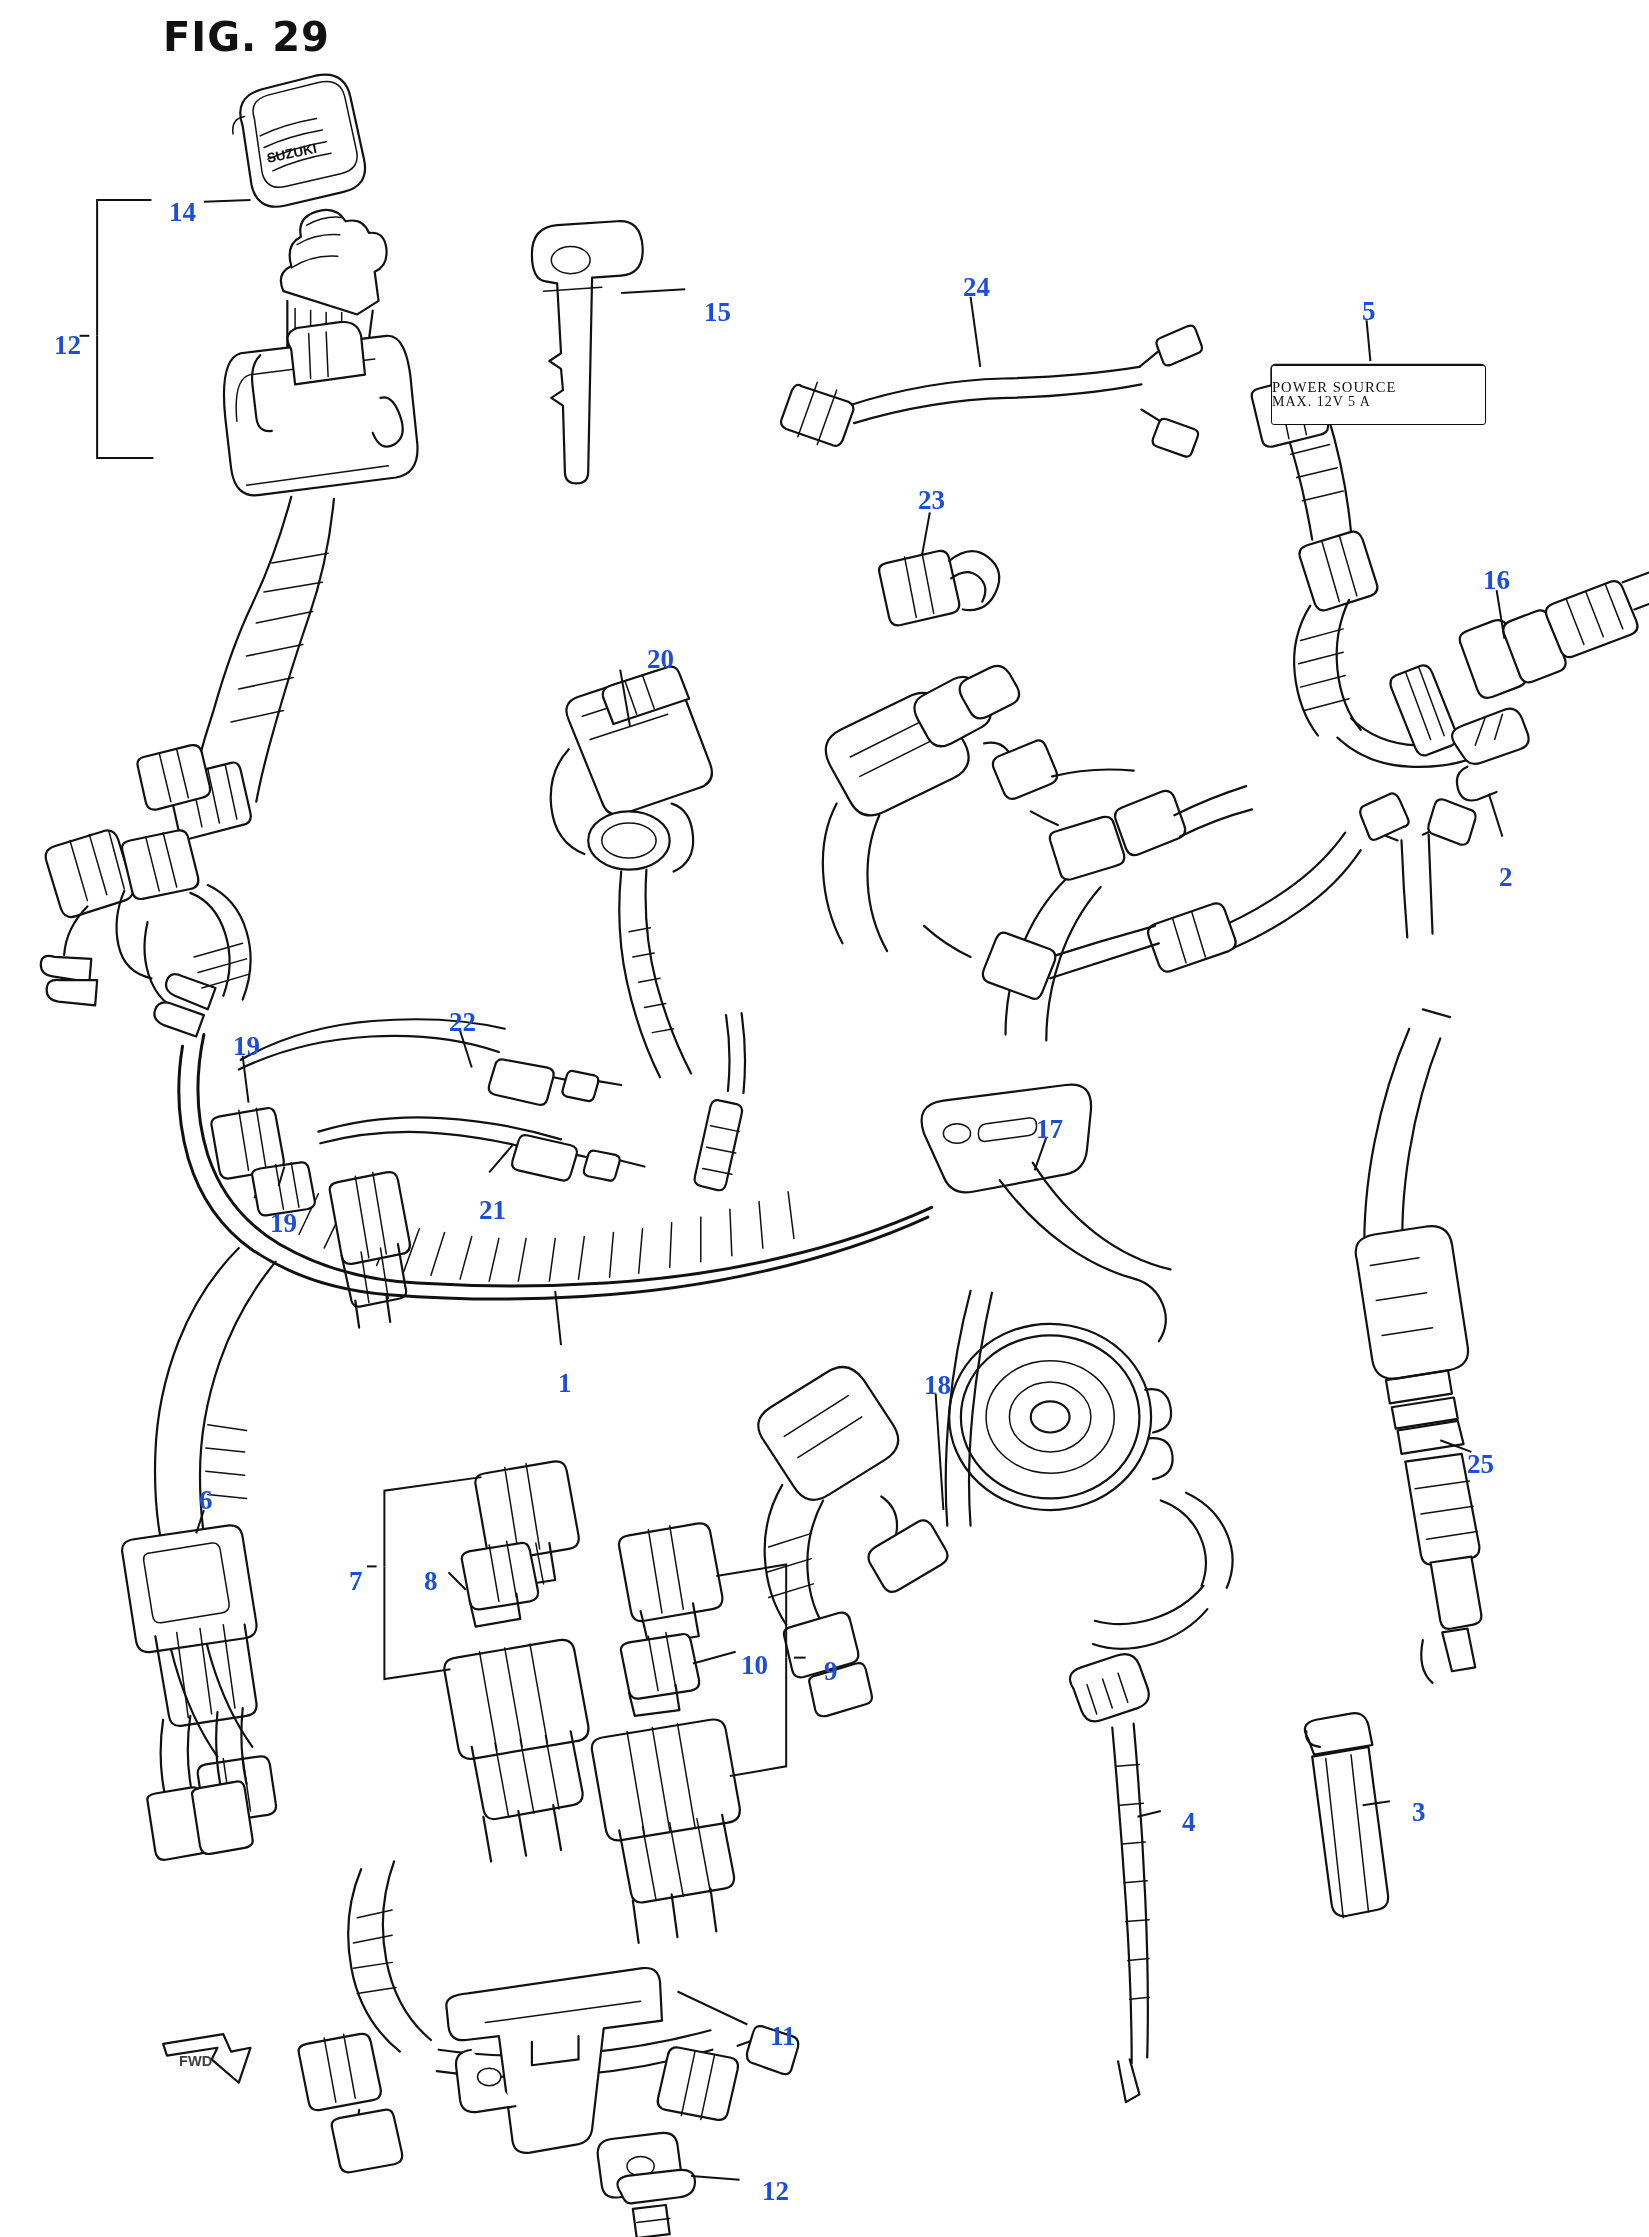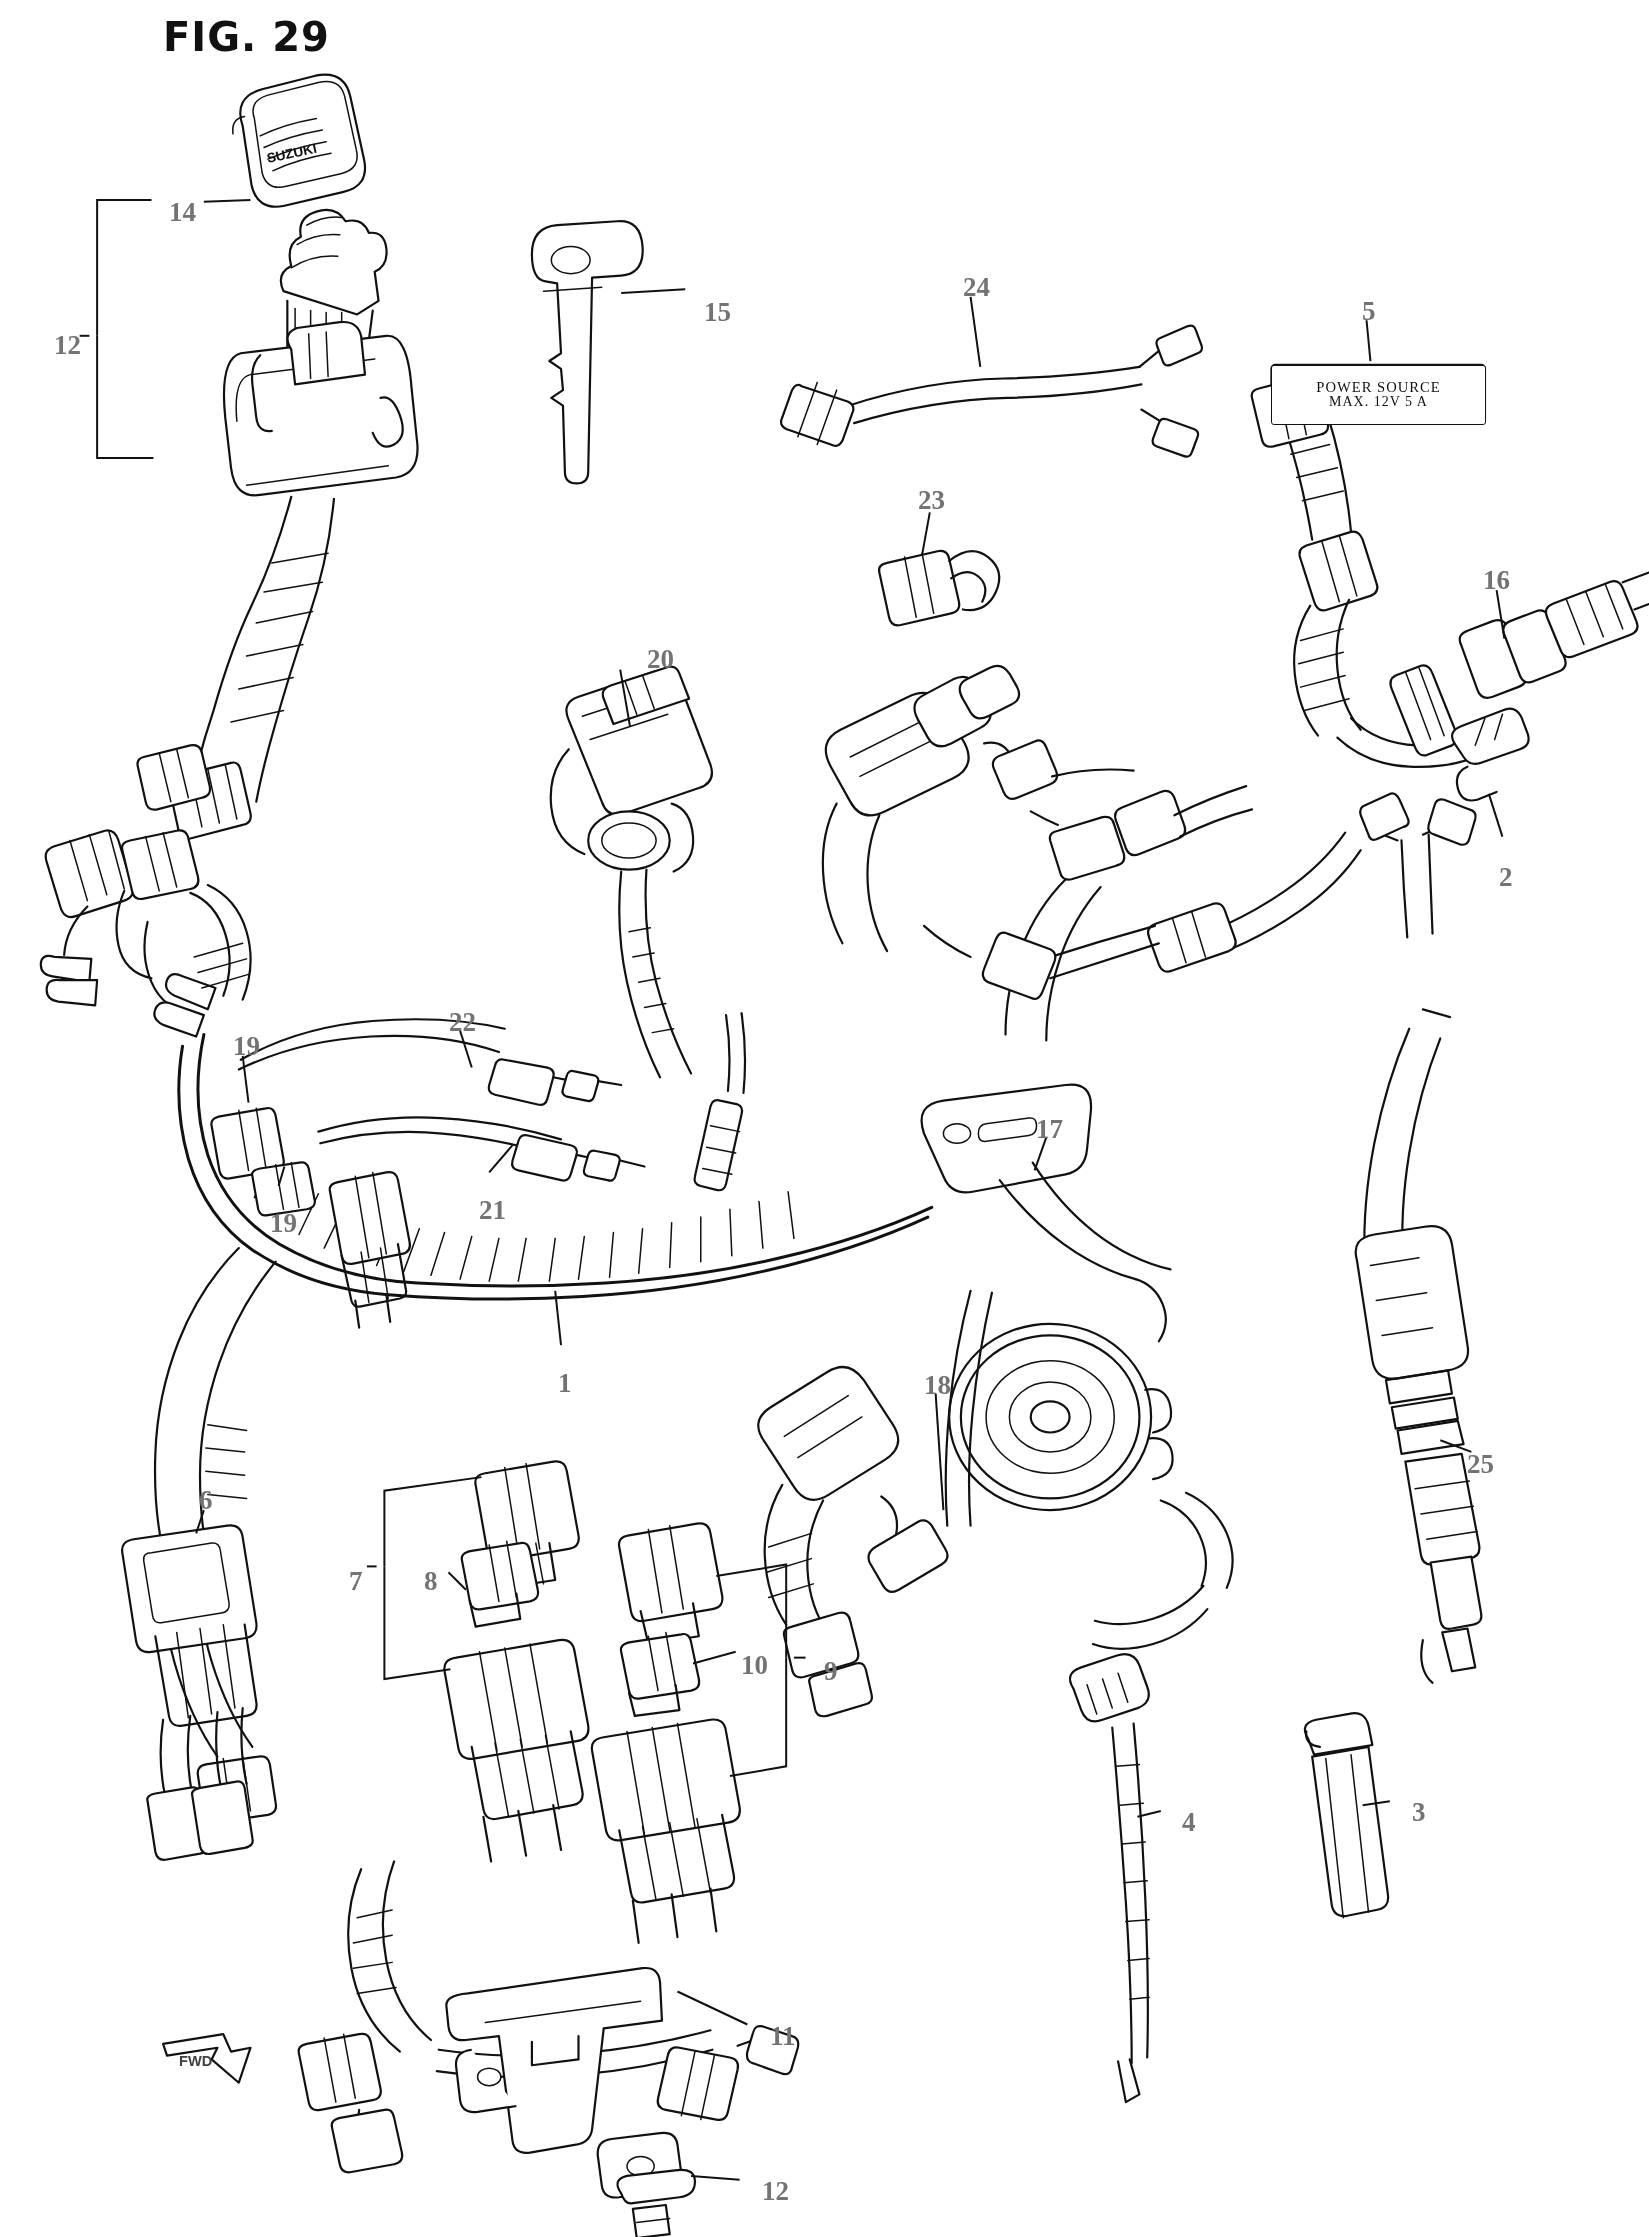--- a/index.html
+++ b/index.html
@@ -27,34 +27,33 @@
     font-weight: bold;
     font-size: 40px;
     letter-spacing: 1px;
     color: #111;
   }
   .callout {
     position: absolute;
     font-family: "Liberation Serif", serif;
     font-size: 27px;
     font-weight: bold;
-    color: #737373;
+    color: #1d4ed8;
     white-space: nowrap;
   }
   .label-box {
     position: absolute;
     border: 1.9px solid #111;
     border-radius: 2.9px;
     background: #fff;
     font-family: "Liberation Serif", serif;
     color: #111;
     display: flex;
     flex-direction: column;
     justify-content: center;
-    align-items: center;
     line-height: 1.05;
   }
   .label-box .l1 { font-size: 14.6px; letter-spacing: 1px; }
   .label-box .l2 { font-size: 14px; letter-spacing: 1px; }
   .fwd-tag {
     position: absolute;
     font-family: "Liberation Sans", sans-serif;
     font-size: 14.6px;
     font-weight: bold;
     color: #404040;

